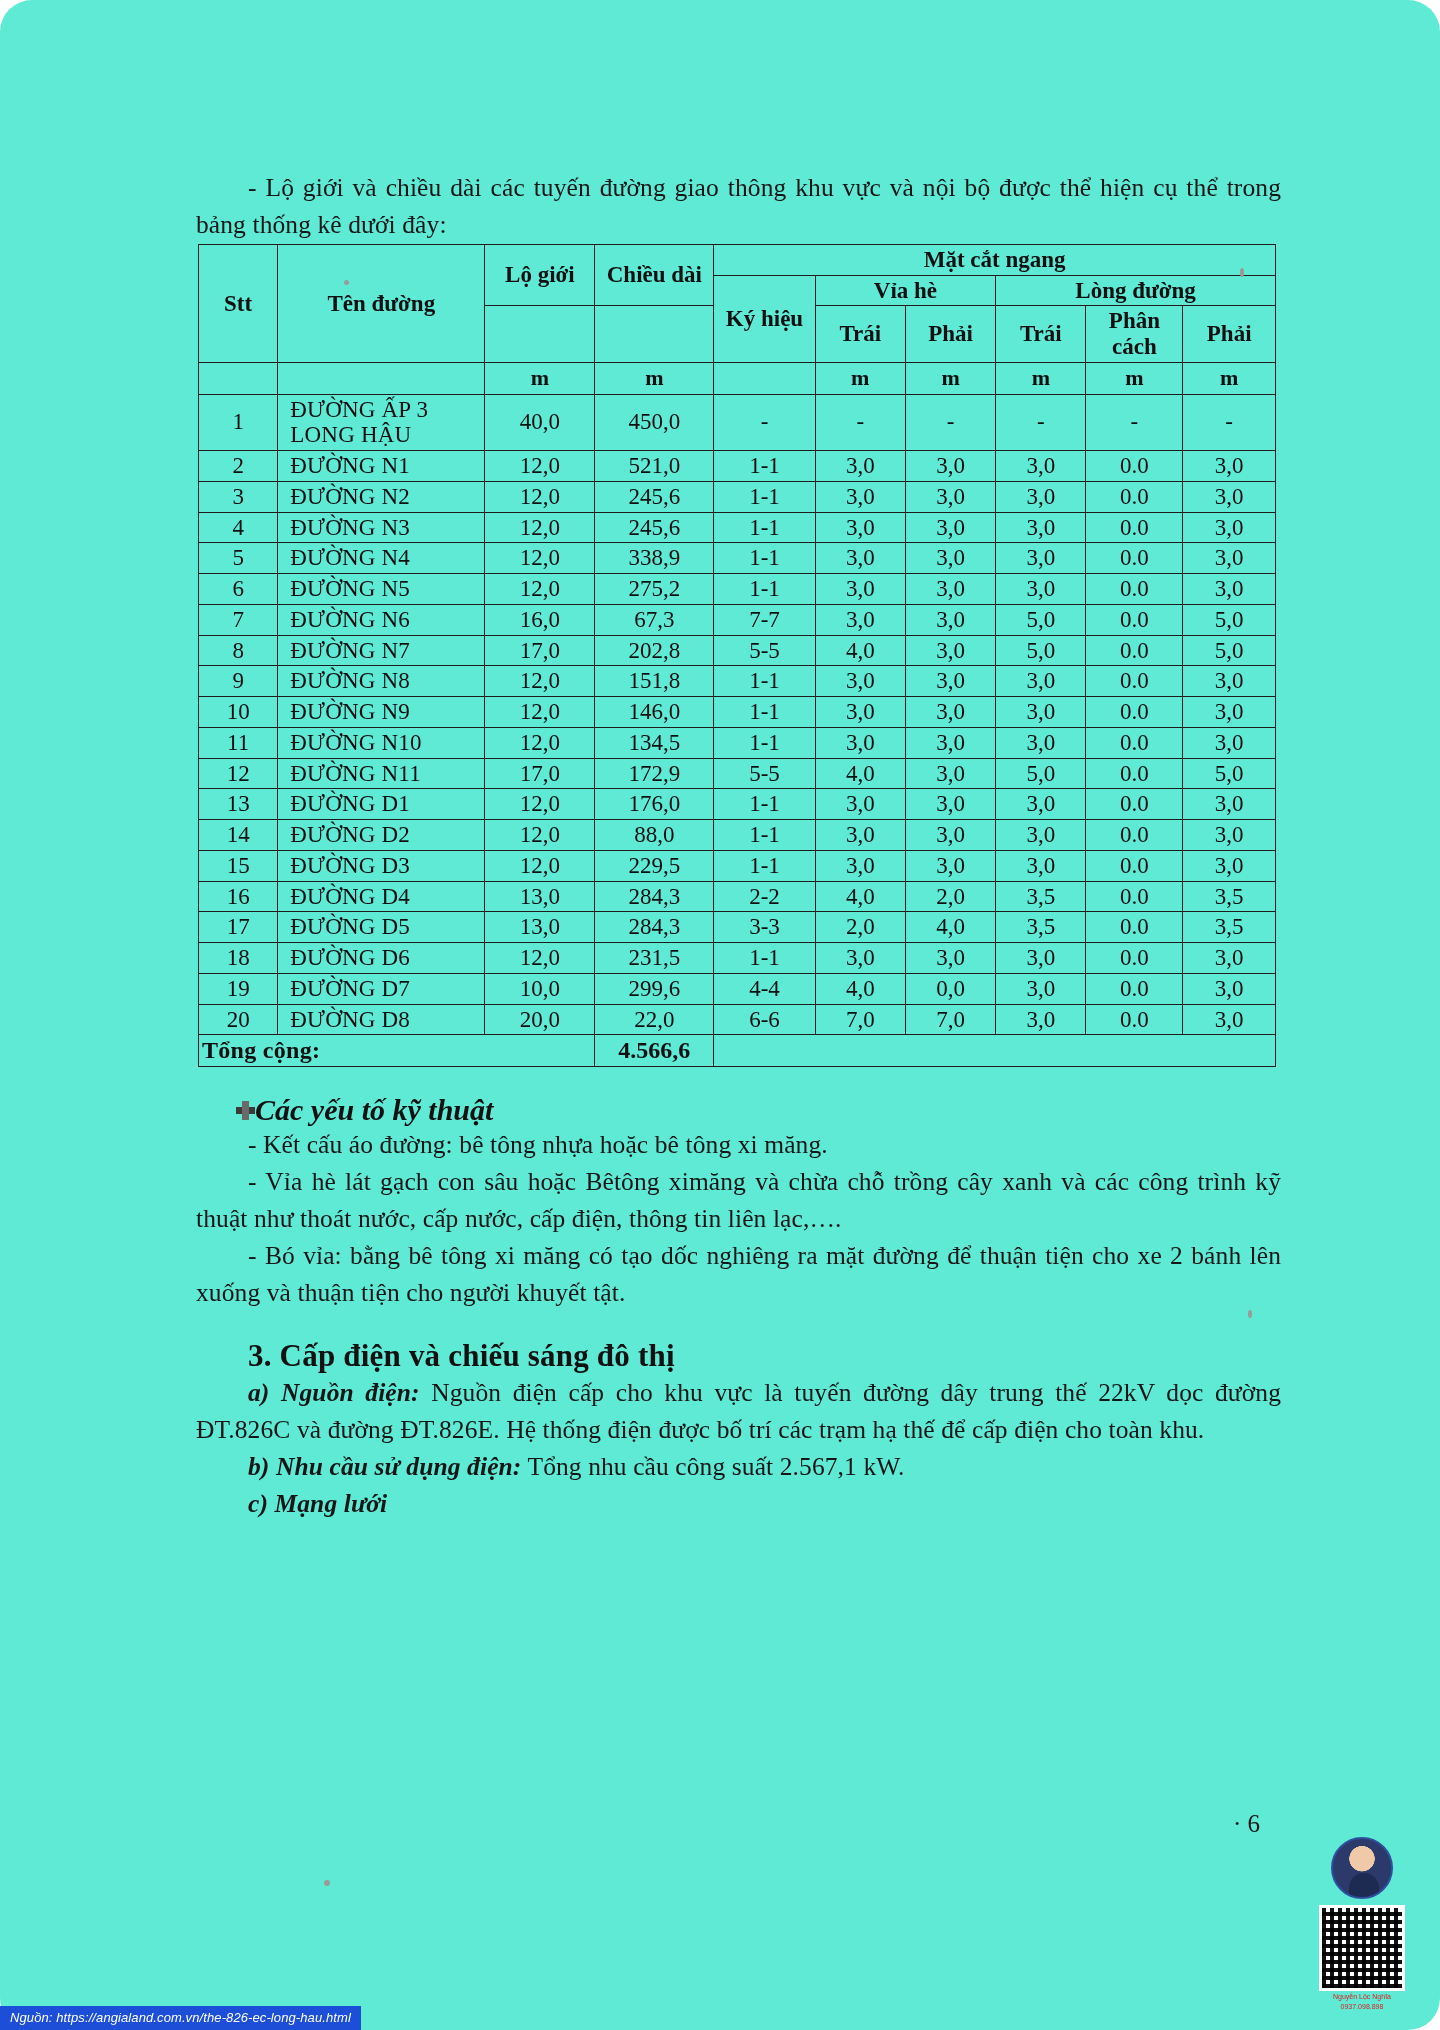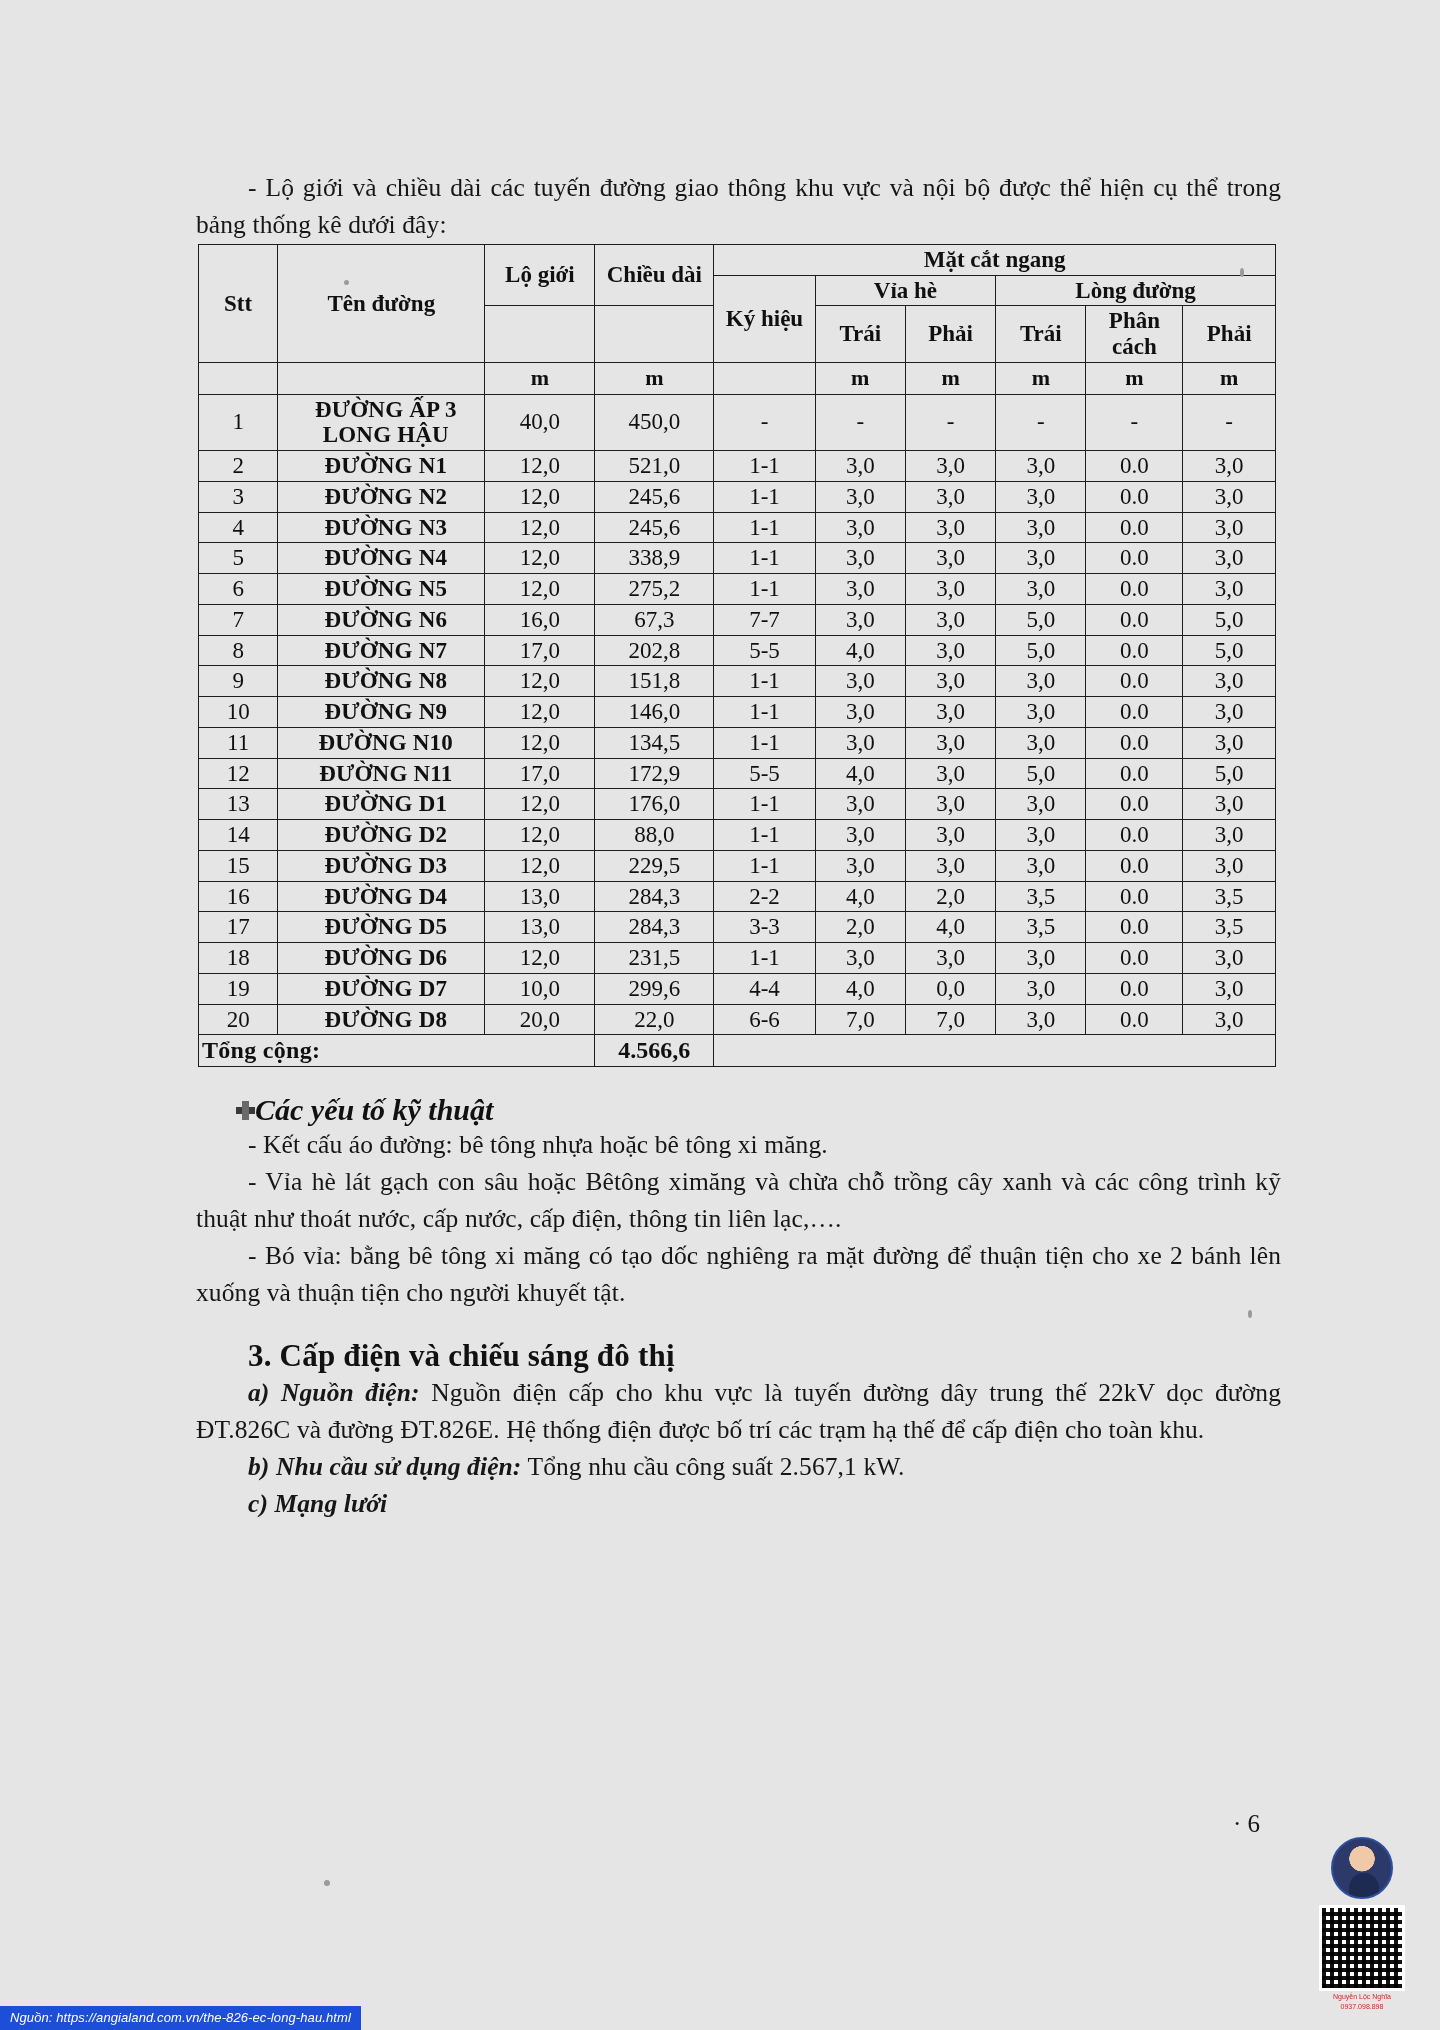--- a/index.html
+++ b/index.html
@@ -11,21 +11,22 @@
     background: #ffffff;
     font-family: "Liberation Serif", "DejaVu Serif", serif;
     position: relative;
     overflow: hidden;
   }
 
   
   .page {
     position: absolute;
     inset: 0;
-    background: #e5e5e5;
+    background: #5eead4;
+    border-radius: 32px;
   }
 
   .content {
     position: absolute;
     left: 196px;
     top: 170px;
     width: 1085px;
   }
 
   p.para {
@@ -59,24 +60,23 @@
   table.stat th, table.stat td {
     border: 1.5px solid #1d1d1d;
     text-align: center;
     vertical-align: middle;
     font-size: 23px;
     padding: 2px 3px;
     line-height: 1.12;
   }
   table.stat th { font-weight: bold; }
   table.stat td.name {
-    text-align: center;
+    text-align: left;
     padding-left: 12px;
     letter-spacing: .2px;
-    font-weight: bold;
   }
   table.stat td.num { font-size: 23px; }
   table.stat tr.unit th { font-weight: bold; font-size: 22px; padding: 3px 0; }
   table.stat td.tot-label {
     text-align: left;
     font-weight: bold;
     font-size: 24px;
     letter-spacing: .3px;
   }
   table.stat td.tot-val { font-weight: bold; font-size: 24px; }

